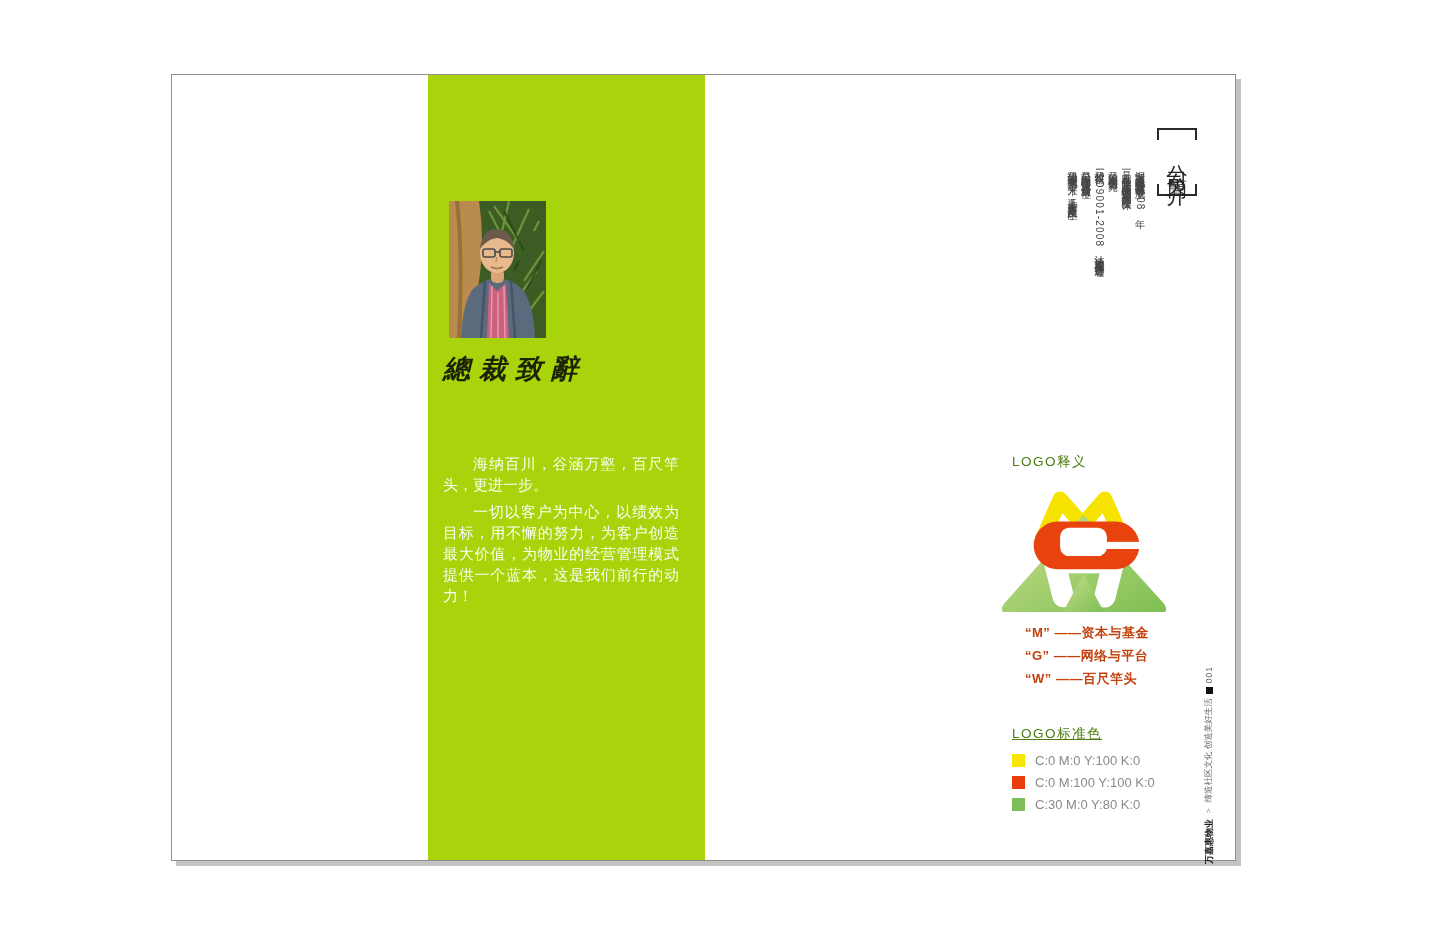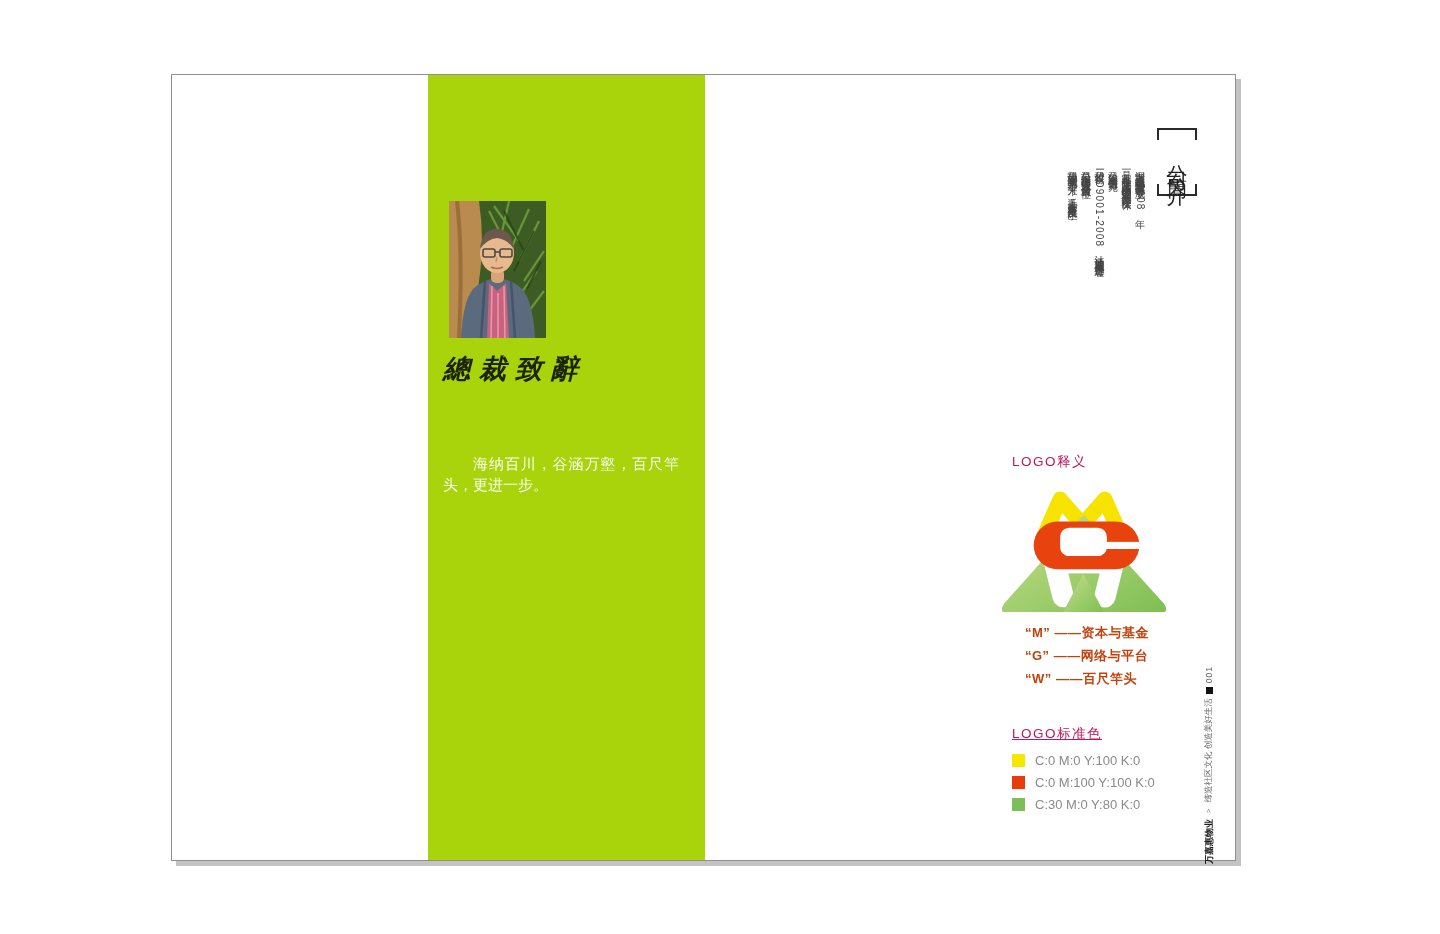--- a/index.html
+++ b/index.html
@@ -40,21 +40,21 @@
                       font-family:"DejaVu Serif", serif; font-size:21px; letter-spacing:7px;
                       color:#222; }
 
   .intro-text { position:absolute; right:87px; top:88px; height:312px;
                 writing-mode:vertical-rl; font-size:10px; letter-spacing:1.2px;
                 color:#444; }
   .intro-text p { margin:0 3.5px; line-height:1; }
 
   
   .logo-label { position:absolute; left:307px; font-size:13.5px; letter-spacing:1.5px;
-                color:#be185d; }
+                color:#4d7c0f; }
   .label-meaning { top:378px; }
   .label-colors  { top:650px;text-decoration:underline; }
 
   .logo-box { position:absolute; left:295px; top:413px; width:168px; height:124px; }
 
   .logo-meanings { position:absolute; left:320px; top:546px; font-size:13px;
                    font-weight:600; color:#c2410c; line-height:23px; letter-spacing:0.5px; }
 
   .color-list { position:absolute; left:307px; top:674px; font-size:13px; color:#8a8a8a; }
   .color-row  { display:flex; align-items:center; height:22px; }
@@ -121,20 +121,21 @@
             </g>
             <path d="M42,66 Q48,69 54,66" stroke="#a9714f" stroke-width="1.6" fill="none"></path>
             <path d="M48,56 L47,61" stroke="#c79066" stroke-width="1.4" fill="none"></path>
           </svg>
         </div>
 
         <div class="speech-title">總裁致辭</div>
 
         <div class="speech-body">
           <p>海纳百川，谷涵万壑，百尺竿头，更进一步。</p>
+          <p>一切以客户为中心，以绩效为目标，用不懈的努力，为客户创造最大价值，为物业的经营管理模式提供一个蓝本，这是我们前行的动力！</p>
         </div>
       </div>
     </div>
 
     <div class="page page-right">
 
       <div class="intro-title-box">
         <div class="cap-top"></div>
         <span class="intro-title-text">公司簡介</span>
         <div class="cap-bottom"></div>

